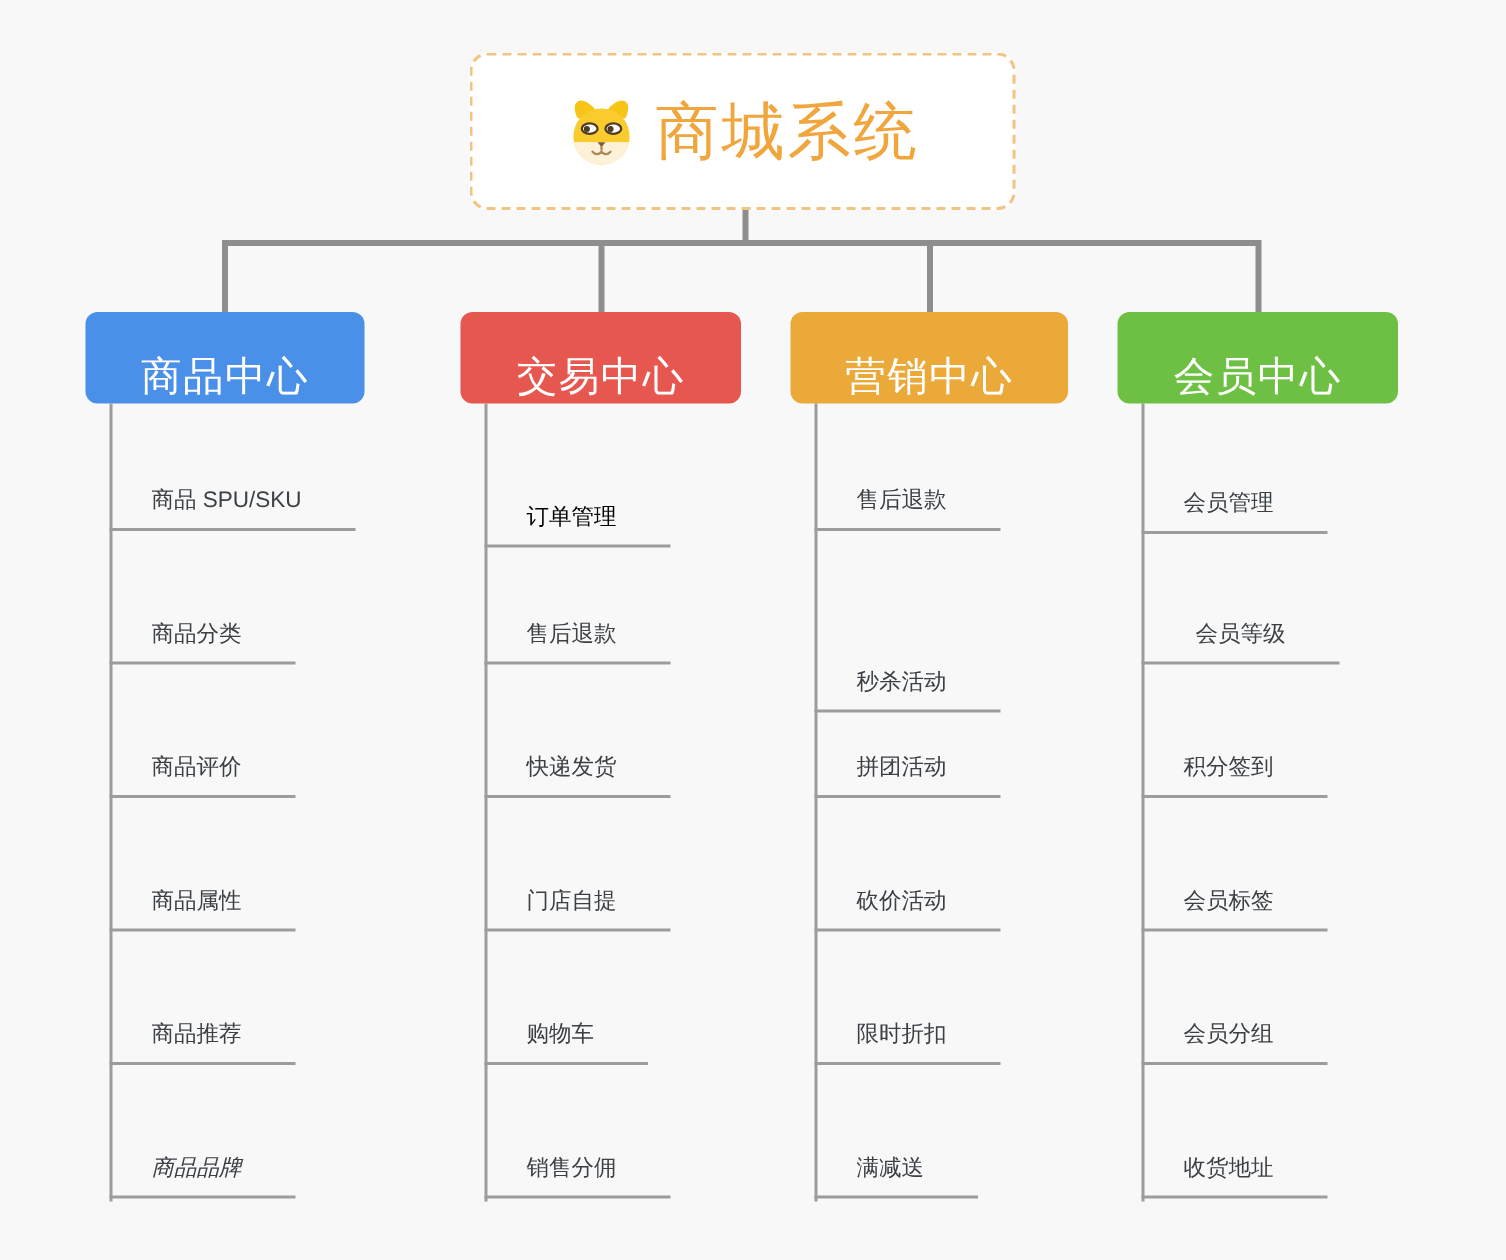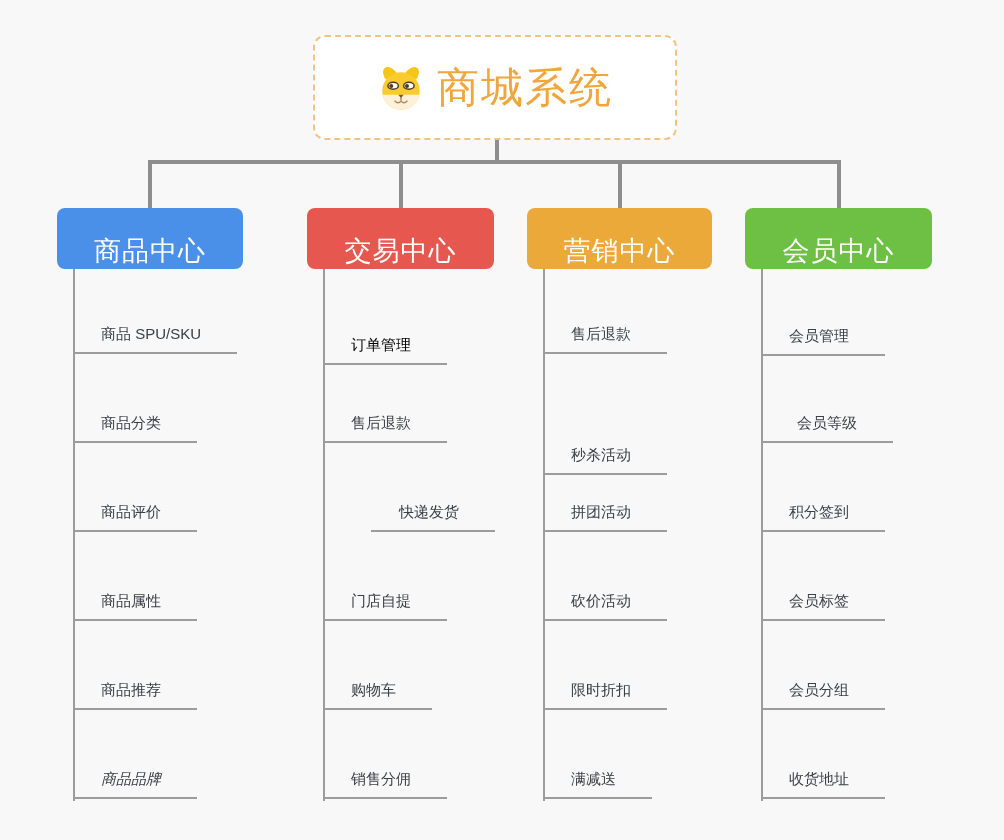--- a/index.html
+++ b/index.html
@@ -118,21 +118,21 @@
       </div>
 
   <div class="branch" style="left: 307px; width: 187px;">
     <div class="drop" style="left: 91.5px; background: rgb(142, 142, 142);"></div>
     <div class="branch-header" style="background: rgb(230, 87, 79);">
       <span class="branch-label">交易中心</span>
     </div>
     <div class="spine" style="background: rgb(156, 156, 156);"></div>
   <div class="item" style="top: 118px; border-bottom-color: rgb(156, 156, 156); color: #000000;">订单管理</div>
         <div class="item" style="top: 196px; border-bottom-color: rgb(156, 156, 156); color: rgb(59, 64, 69);">售后退款</div>
-        <div class="item" style="top: 285px; border-bottom-color: rgb(156, 156, 156); color: rgb(59, 64, 69); margin-left: 48px;">快递发货</div>
+        <div class="item" style="top: 285px; border-bottom-color: rgb(156, 156, 156); color: rgb(59, 64, 69);">快递发货</div>
         <div class="item" style="top: 374px; border-bottom-color: rgb(156, 156, 156); color: rgb(59, 64, 69);">门店自提</div>
         <div class="item" style="top: 463px; border-bottom-color: rgb(156, 156, 156); color: rgb(59, 64, 69);">购物车</div>
         <div class="item" style="top: 552px; border-bottom-color: rgb(156, 156, 156); color: rgb(59, 64, 69);">销售分佣</div>
       </div>
 
   <div class="branch" style="left: 527px; width: 185px;">
     <div class="drop" style="left: 90.5px; background: rgb(142, 142, 142);"></div>
     <div class="branch-header" style="background: rgb(235, 169, 58);">
       <span class="branch-label">营销中心</span>
     </div>

